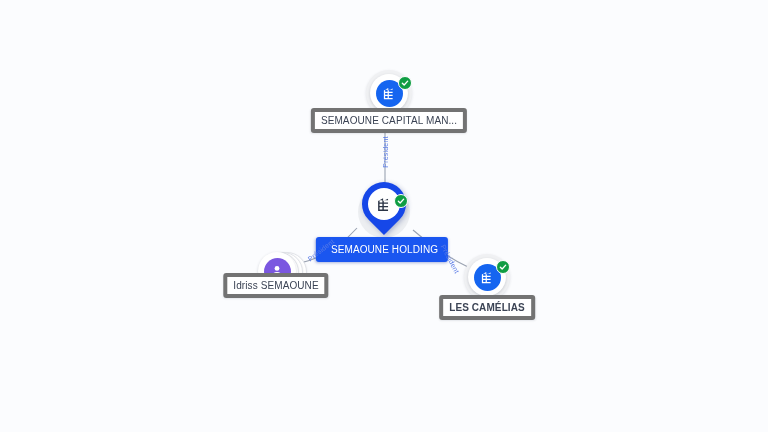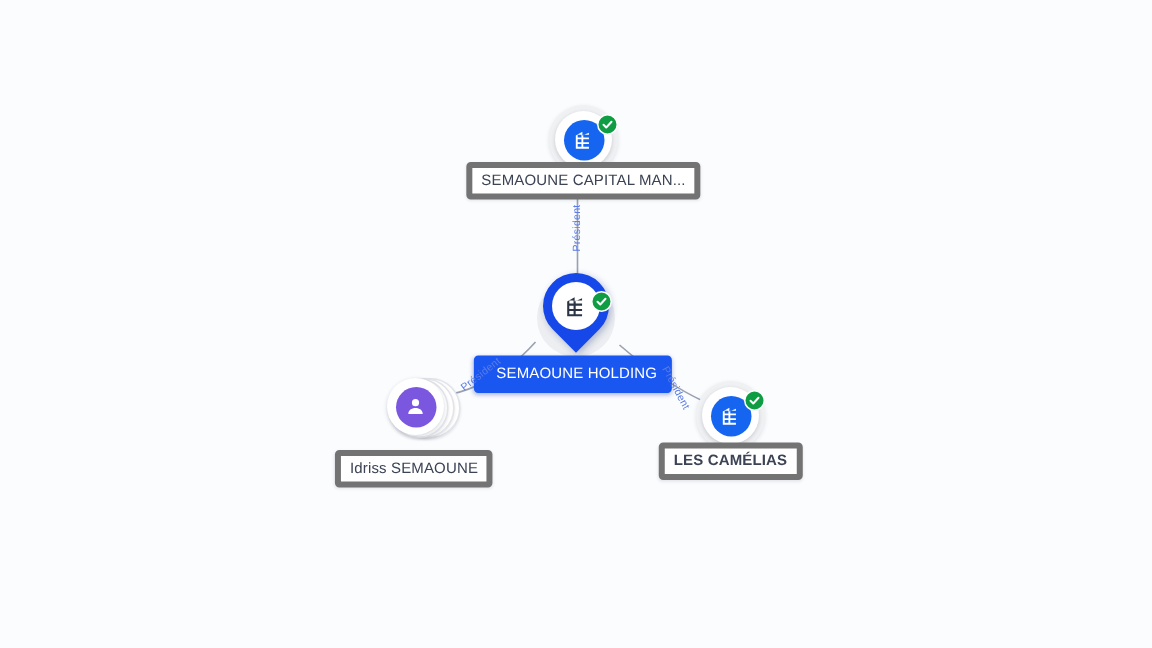--- a/index.html
+++ b/index.html
@@ -251,21 +251,21 @@
       <div class="stack s3"></div>
       <div class="bubble">
         <div class="disc person">
           <svg width="16" height="16" viewBox="0 0 24 24" fill="#ffffff">
             <circle cx="12" cy="8.2" r="3.6"></circle>
             <path d="M4.8 19.4c0-3.6 3.2-5.8 7.2-5.8s7.2 2.2 7.2 5.8z"></path>
           </svg>
         </div>
       </div>
     </div>
-    <div class="node-label" style="left:-1px; top:29px;">Idriss SEMAOUNE</div>
+    <div class="node-label" style="left:-1px; top:2px;">Idriss SEMAOUNE</div>
   </div>
 
   <div class="node" style="left:487px; top:277px;">
     <div class="node-visual" style="left:0; top:0;">
       <div class="halo"></div>
       <div class="bubble">
         <div class="disc company">
           <svg width="15" height="15" viewBox="0 0 24 24" fill="#ffffff">
             <path d="M3 21V7l7-4v4l7-3v17H3zm2-2h4v-3H5v3zm0-5h4v-3H5v3zm0-5h4V6H5v3zm6 10h6v-3h-6v3zm0-5h6v-3h-6v3zm0-5h6V6h-6v3z"></path>
           </svg>

